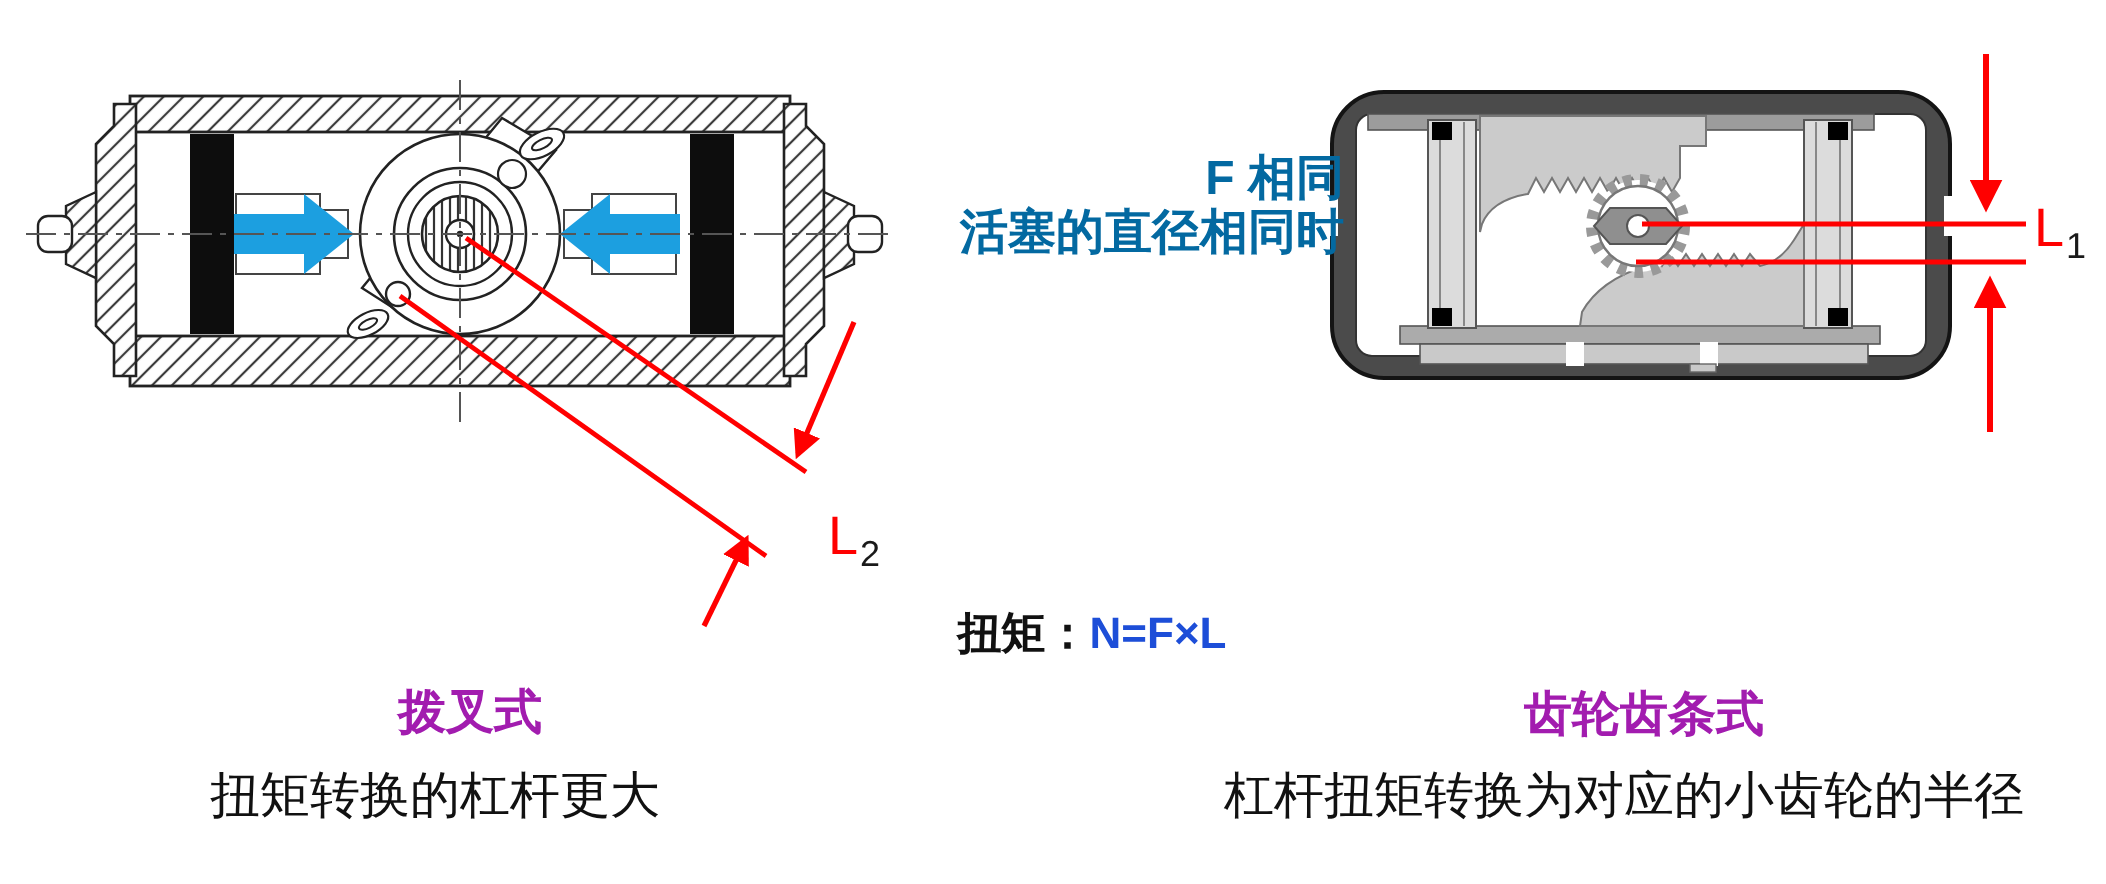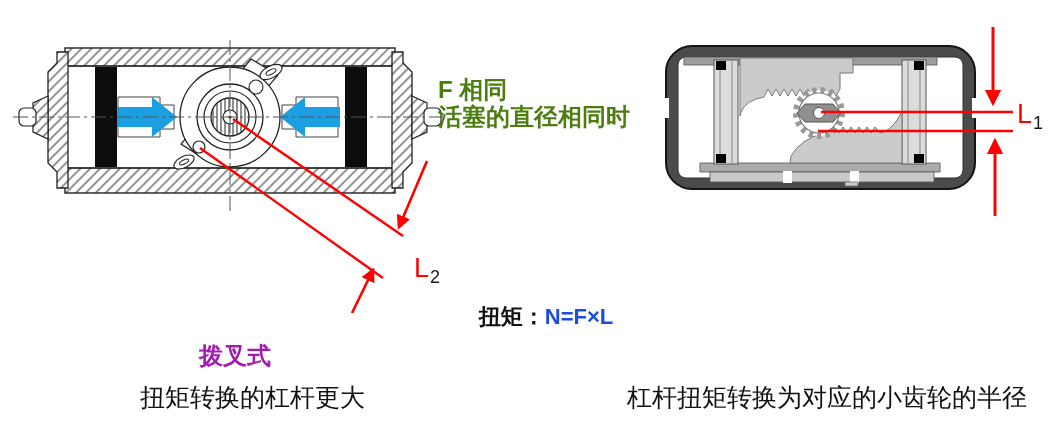--- a/index.html
+++ b/index.html
@@ -3,33 +3,33 @@
 <meta charset="utf-8">
 <style>
   html,body{margin:0;padding:0;background:#fff;}
   #canvas{
     position:relative;width:1053px;height:442px;background:#fff;overflow:hidden;
     font-family:"Liberation Sans","DejaVu Sans",sans-serif;color:#111;
   }
   .abs{position:absolute;}
   svg{position:absolute;display:block;}
   .red-note{
-    left:438px;top:76px;width:234px;text-align:left;
-    color:#4d7c0f;font-weight:bold;font-size:24px;line-height:27px;white-space:nowrap;
+    left:438px;top:76px;width:234px;text-align:right;
+    color:#0369a1;font-weight:bold;font-size:24px;line-height:27px;white-space:nowrap;
   }
   .formula{
     left:430px;top:302px;width:232px;text-align:center;font-size:22px;font-weight:bold;white-space:nowrap;
   }
   .formula .fx{color:#1d4ed8;}
   .lever-label{font-size:27px;font-weight:normal;color:#FF0000;line-height:1;}
   .lever-label .sub{font-size:18px;color:#1a1a1a;vertical-align:-6px;margin-left:1px;}
   #l2-label{left:414px;top:255px;}
   #l1-label{left:1017px;top:101px;}
   .cap-title{font-size:24px;font-weight:bold;text-align:center;color:#a21caf;white-space:nowrap;}
-  .cap-desc{font-size:25px;text-align:right;color:#111;white-space:nowrap;}
+  .cap-desc{font-size:25px;text-align:left;color:#111;white-space:nowrap;}
   #left-title{left:135px;top:340px;width:200px;}
   #left-desc{left:105px;top:381px;width:260px;}
   #right-title{left:712px;top:341px;width:220px;}
   #right-desc{left:612px;top:381px;width:415px;}
 </style>
 </head>
 <body>
 
 <div id="canvas">
 
@@ -178,15 +178,16 @@
   <div class="abs lever-label" id="l1-label">
     <span>L</span><span class="sub">1</span>
   </div>
 
   <div class="abs formula">
     <span>扭矩：</span><span class="fx">N=F×L</span>
   </div>
 
   <div class="abs cap-title" id="left-title">拨叉式</div>
   <div class="abs cap-desc" id="left-desc">扭矩转换的杠杆更大</div>
+  <div class="abs cap-title" id="right-title">齿轮齿条式</div>
   <div class="abs cap-desc" id="right-desc">杠杆扭矩转换为对应的小齿轮的半径</div>
 
 </div>
 
 </body></html>

